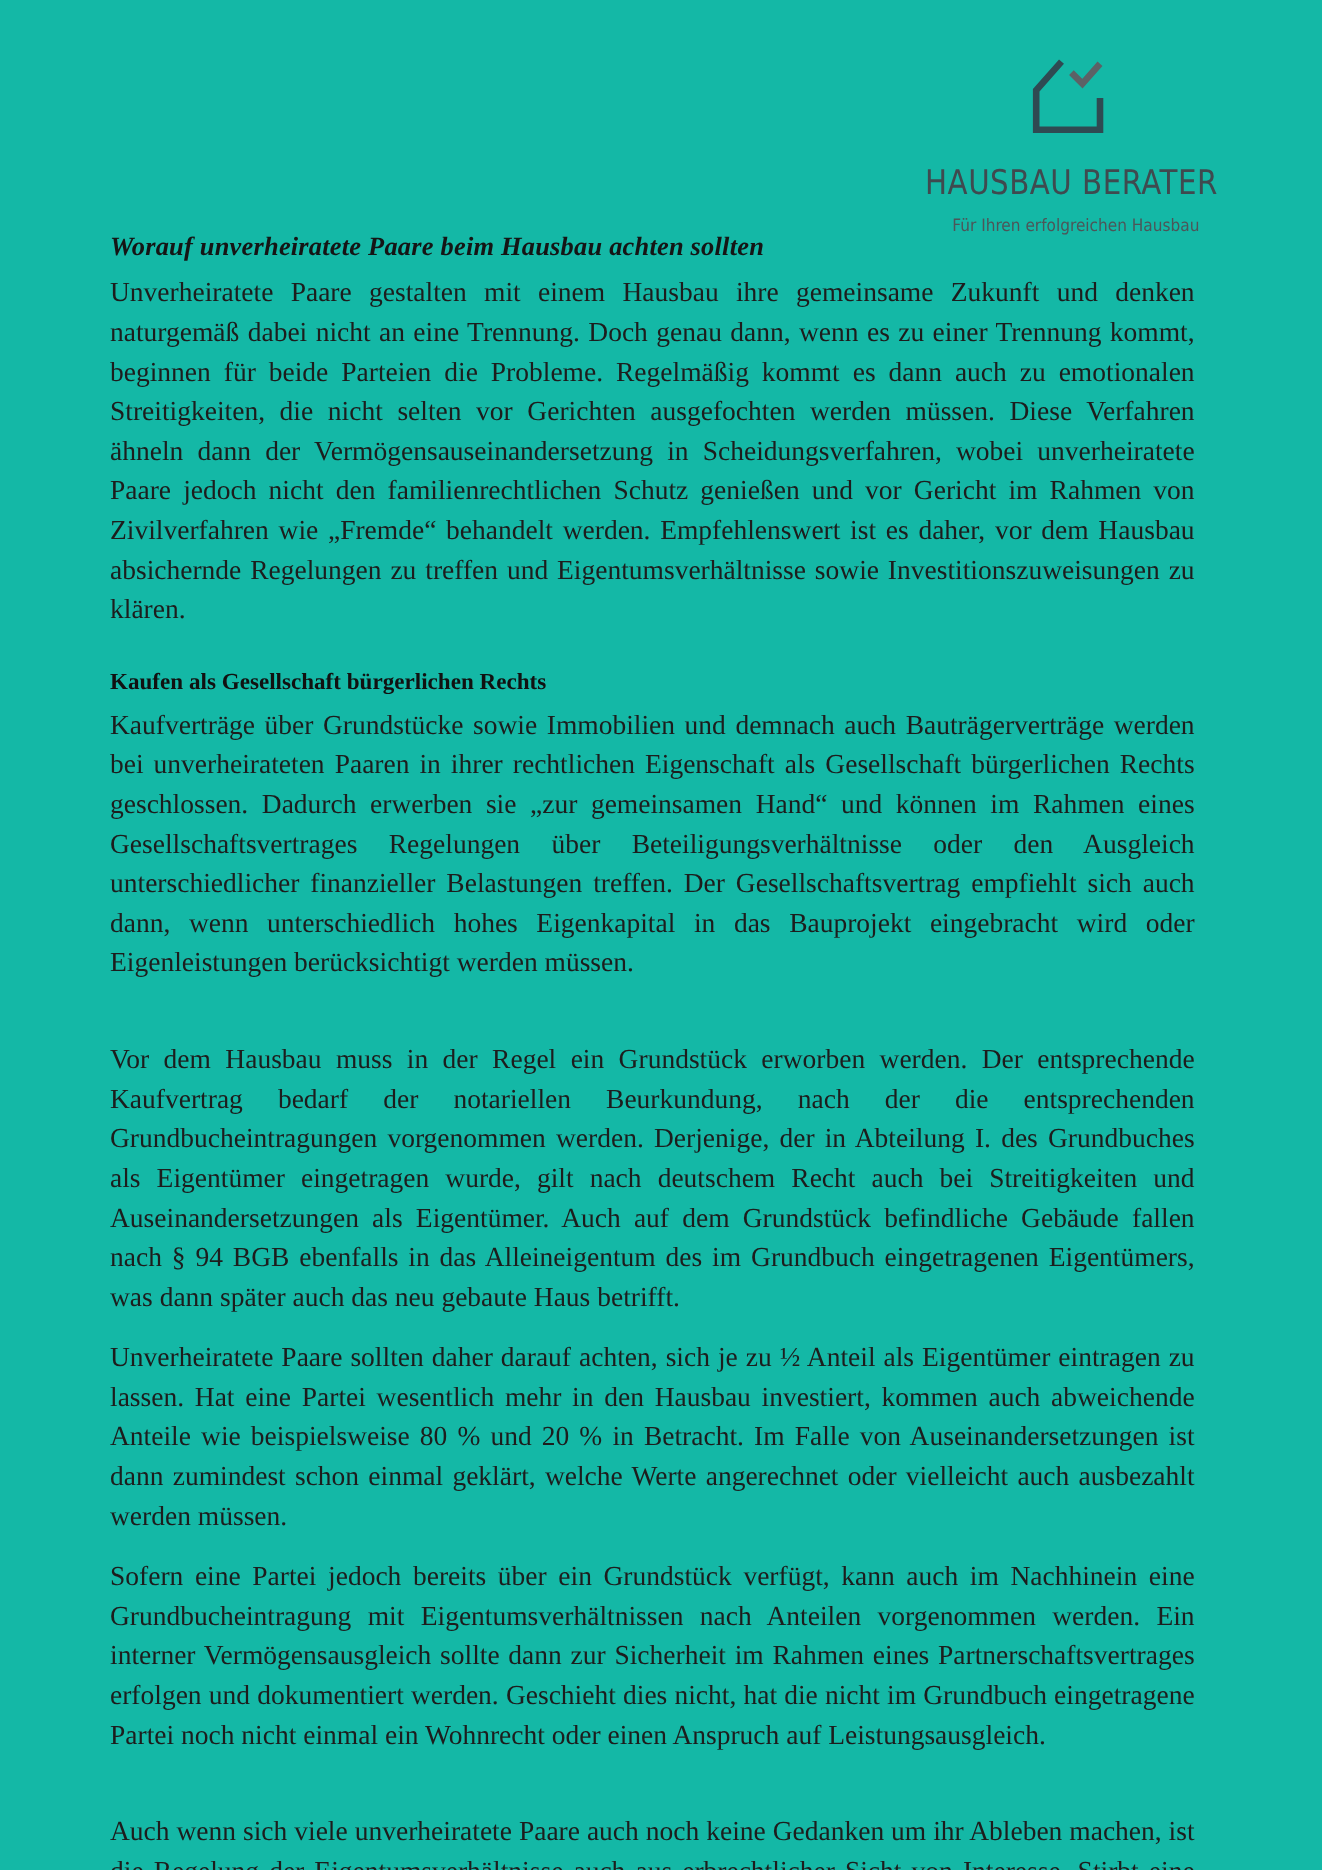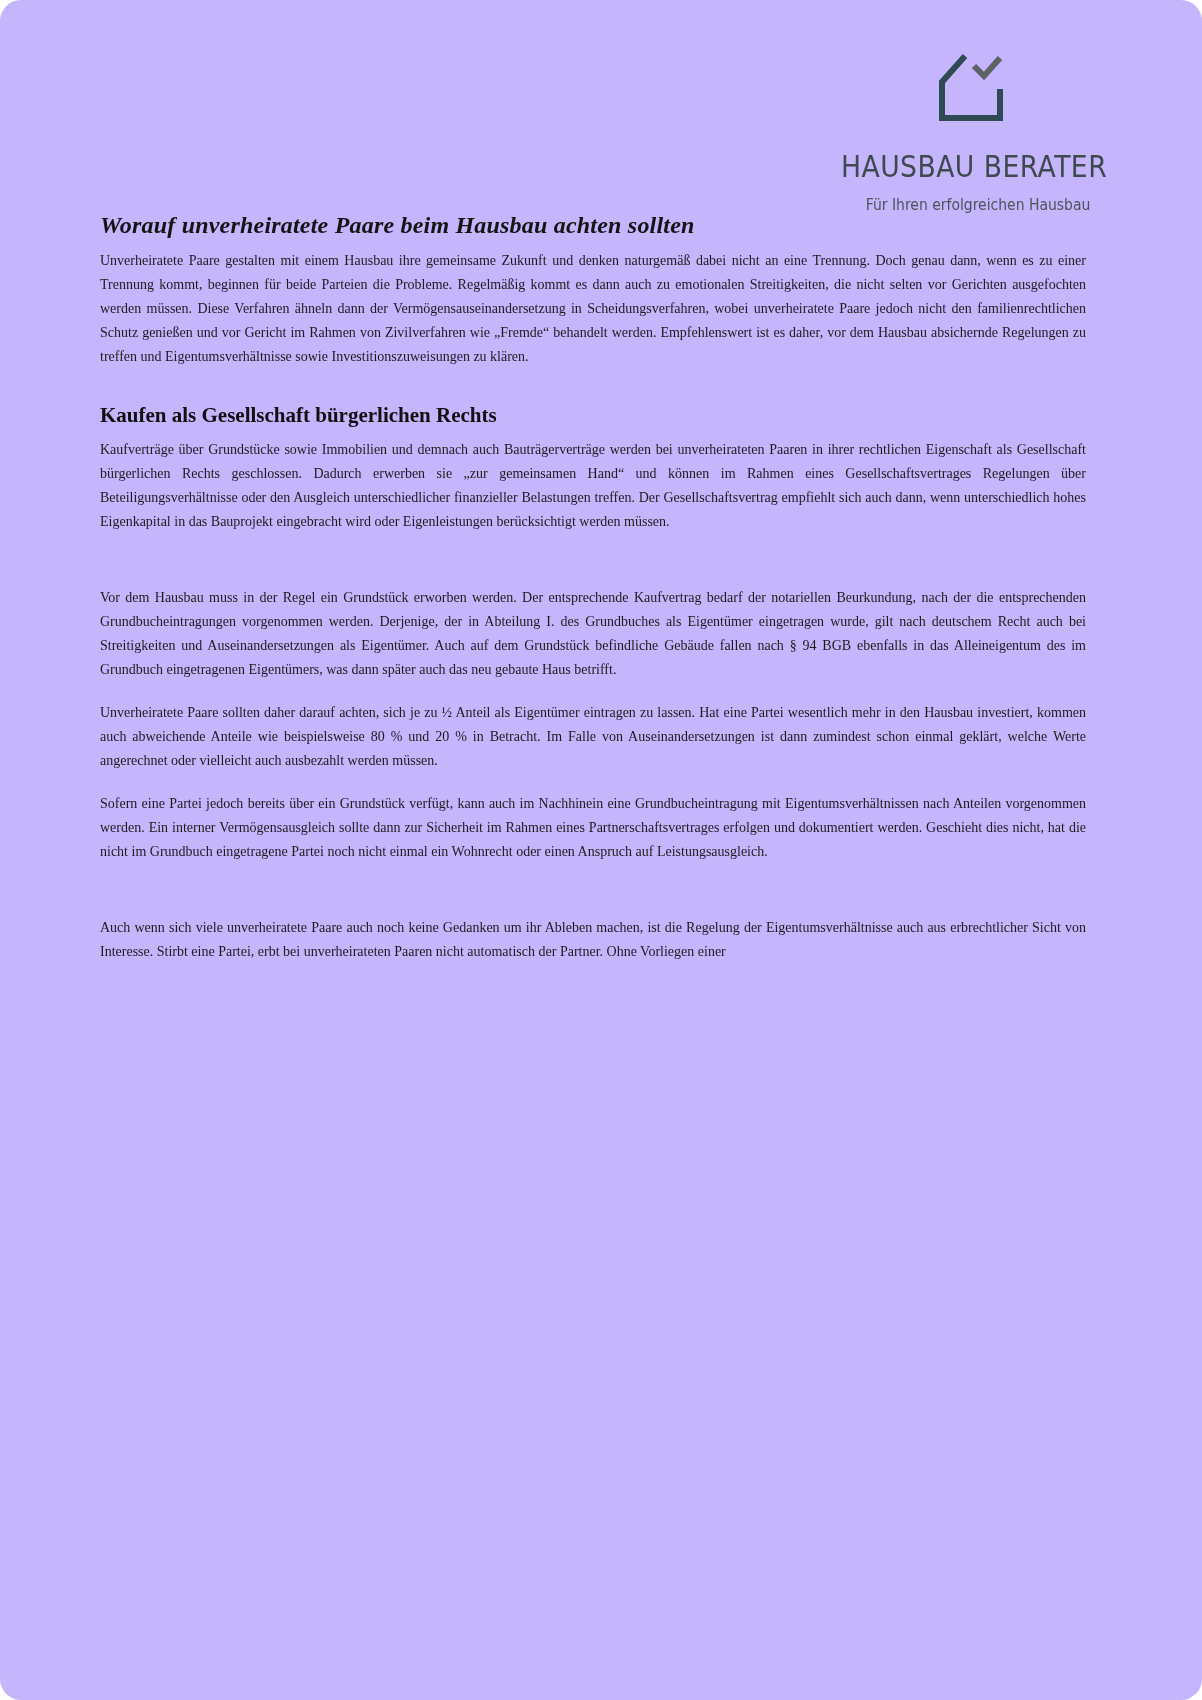--- a/index.html
+++ b/index.html
@@ -1,30 +1,30 @@
 <!DOCTYPE html>
 <html><head>
 <meta charset="utf-8">
 <style>
   html, body { margin: 0; padding: 0; background: #ffffff; }
   body { width: 1202px; height: 1700px; position: relative; overflow: hidden; color: #1a1a1a; }
-  .page { position: absolute; left: 0; top: 0; width: 1202px; height: 1700px; background: #c4b5fd; border-radius: 21px; }
+  .page { position: absolute; left: 0; top: 0; width: 1202px; height: 1700px; background: #14b8a6; }
 
   .logo { position: absolute; left: 820px; top: 20px; width: 300px; height: 180px; }
   .logo-icon { position: absolute; left: 112px; top: 24px; width: 90px; height: 90px; }
   .logo-title { position: absolute; left: 0; top: 128px; width: 300px; text-align: center;
     font-family: "DejaVu Sans", sans-serif; font-size: 31px; letter-spacing: 0.5px; color: #3f4a4f; font-weight: normal; transform: scaleX(0.86); transform-origin: center; white-space: nowrap; }
   .logo-sub { position: absolute; left: 8px; top: 176px; width: 300px; text-align: center;
     font-family: "DejaVu Sans", sans-serif; font-size: 15.5px; color: #4d5558; transform: scaleX(0.9); transform-origin: center; white-space: nowrap; }
 
   .content { position: absolute; left: 100px; top: 212px; width: 986px;
     font-family: "Liberation Serif", serif; }
   .doc-title { font-family: "Liberation Serif", serif; font-style: italic; font-weight: bold;
     font-size: 24px; margin: 0 0 10px 0; letter-spacing: 0.2px; color: #151515; }
-  .para { font-size: 14px; line-height: 24px; text-align: justify; margin: 0; color: #1d1d1d; }
+  .para { font-size: 25px; line-height: 36px; text-align: justify; margin: 0; color: #1d1d1d; }
   .para + .para { margin-top: 19px; font-family: Liberation Serif, serif; }
   .section-head { font-weight: bold; font-size: 21px; margin: 0 0 10px 0; color: #111; }
   .sec1 { margin-top: 34px; }
   .sec2 { margin-top: 52px; }
   .sec3 { margin-top: 52px; }
 </style>
 </head>
 <body>
 
 <div class="page">

